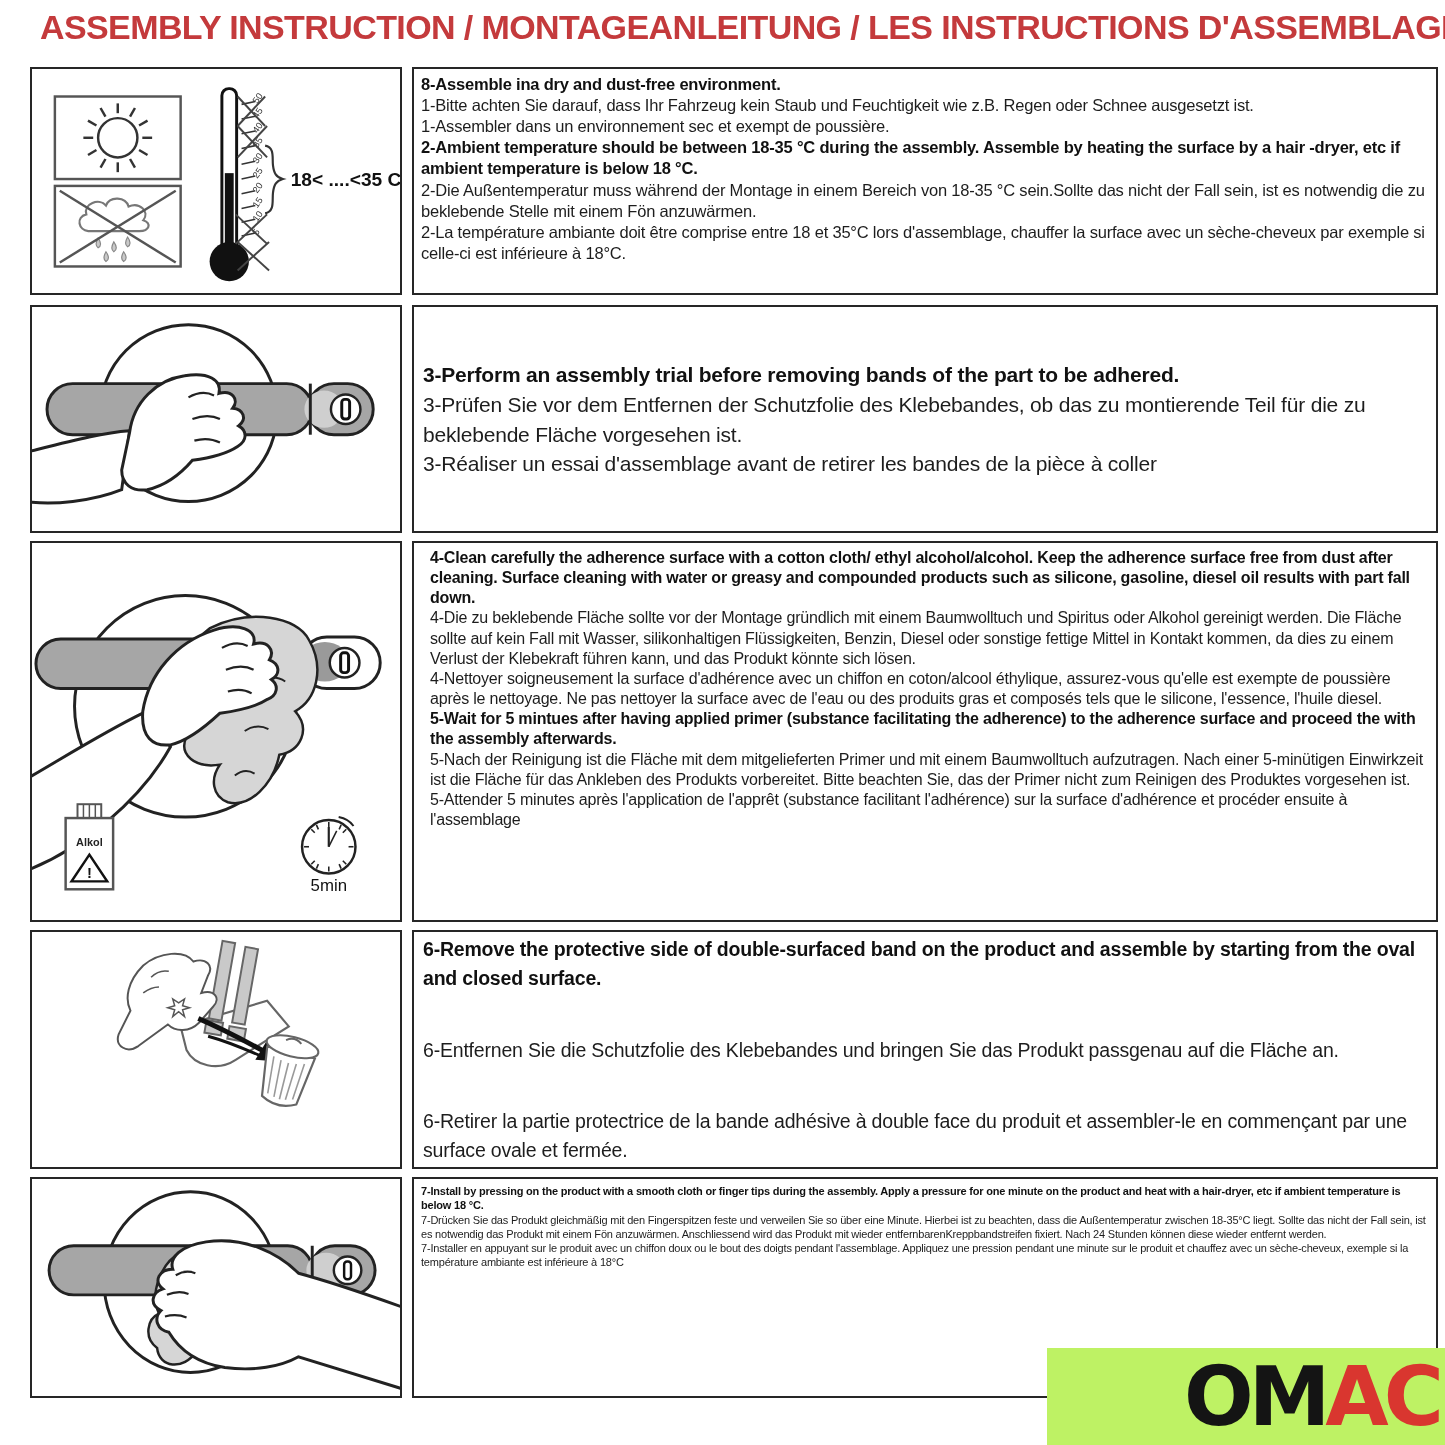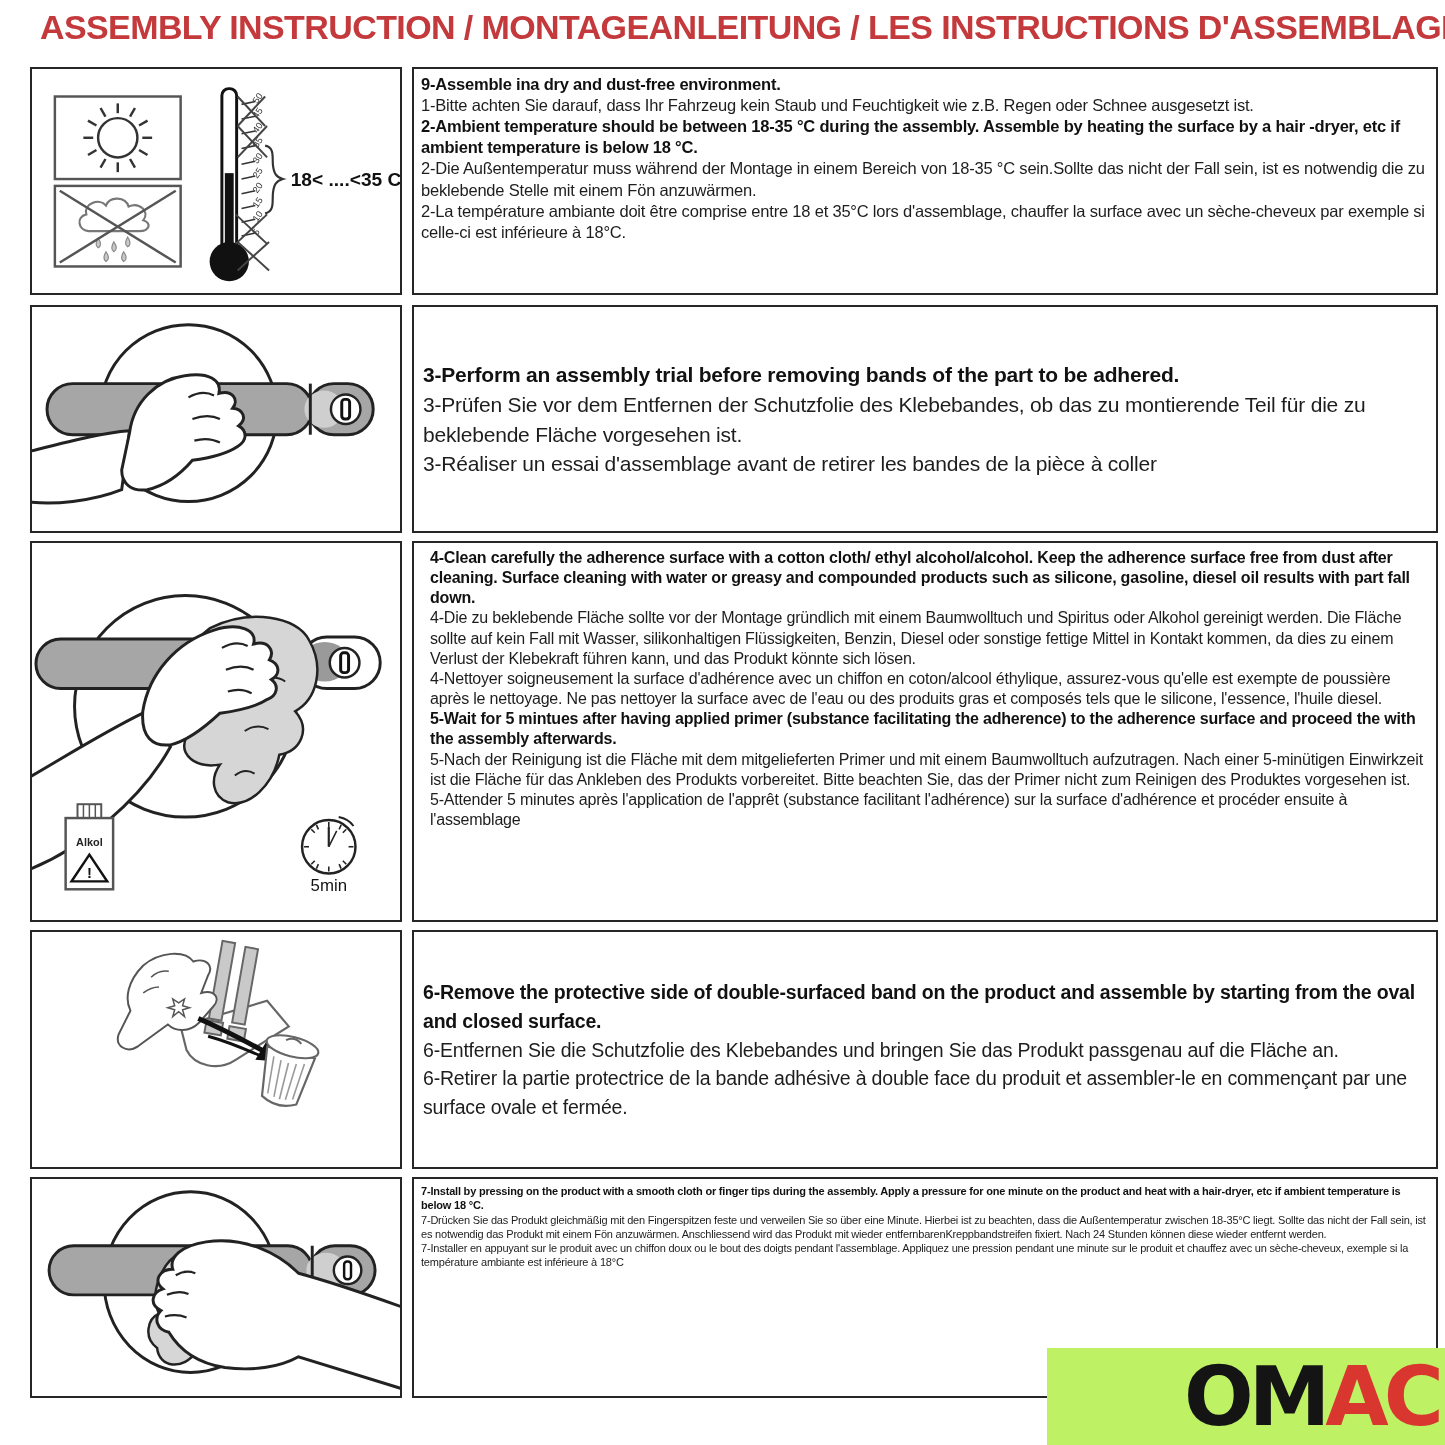--- a/index.html
+++ b/index.html
@@ -16,21 +16,21 @@
   .imgbox svg{display:block;width:100%;height:100%;}
   .txtbox{position:absolute;left:412px;width:1026px;border:2.5px solid var(--box-border);
           background:#fff;box-sizing:border-box;padding:5px 10px 4px 7px;overflow:hidden;
           font-size:16.5px;line-height:1.28;letter-spacing:-0.2px;}
   #txt1,#img1{top:67px;height:228px;}
   #txt2,#img2{top:305px;height:228px;}
   #txt3,#img3{top:541px;height:381px;}
   #txt4,#img4{top:930px;height:239px;}
   #txt5,#img5{top:1177px;height:221px;}
   #txt2{font-size:21px;line-height:1.42;display:flex;flex-direction:column;justify-content:center;padding-left:9px;}
-  #txt4{font-size:19.5px;line-height:1.48;display:flex;flex-direction:column;justify-content:center;padding-left:9px;}
+  #txt4{font-size:19.5px;line-height:1.48;display:flex;flex-direction:column;justify-content:center;padding-left:9px;gap:43px;}
   #txt3{font-size:16px;line-height:1.26;padding-left:16px;}
   #txt5{font-size:11px;line-height:1.3;}
   .txtbox p{margin:0;}
   .b{font-weight:bold;color:#111;}
   .gap{margin-top:20px;}
   .gap-sm{margin-top:16px;}
   .logo{position:absolute;right:0;top:1348px;width:398px;height:97px;background:#bef264;
         display:flex;align-items:center;justify-content:flex-end;padding-right:6px;box-sizing:border-box;
         font-family:"DejaVu Sans", sans-serif;font-weight:bold;font-size:82px;letter-spacing:-5px;line-height:1;}
   .logo .om{color:var(--logo-black);}
@@ -117,22 +117,23 @@
           <line x1="238" y1="148" x2="206" y2="178"></line>
         <line x1="208" y1="176" x2="240" y2="205"></line>
           <line x1="240" y1="176" x2="208" y2="205"></line>
       </g>
       <path d="M236,78 C246,80 243,90 244,98 C245,106 247,110 254,112 C247,114 245,118 244,126 C243,134 246,145 236,147" fill="none" stroke="#333" stroke-width="2.2"></path>
       <text x="262" y="119" font-size="19.5" font-weight="bold" fill="#111">18&lt; ....&lt;35 C</text>
     </g>
   </svg>
 </div>
 <div class="txtbox" id="txt1">
-  <p class="b">9-Assemble ina dry and dust-free environment.</p>
+  <p class="b">8-Assemble ina dry and dust-free environment.</p>
   <p>1-Bitte achten Sie darauf, dass Ihr Fahrzeug kein Staub und Feuchtigkeit wie z.B. Regen oder Schnee ausgesetzt ist.</p>
+  <p>1-Assembler dans un environnement sec et exempt de poussière.</p>
   <p class="b gap">2-Ambient temperature should be between 18-35 °C  during the assembly. Assemble by heating the surface by a hair -dryer, etc if ambient temperature is below 18 °C.</p>
   <p>2-Die Außentemperatur muss während der Montage in einem Bereich von 18-35 °C  sein.Sollte das nicht der Fall sein, ist es notwendig die zu beklebende Stelle mit einem Fön anzuwärmen.</p>
   <p>2-La température ambiante doit être comprise entre 18 et 35°C lors d'assemblage, chauffer la surface avec un sèche-cheveux par exemple si celle-ci est inférieure à 18°C.</p>
 </div>
 
 <div class="imgbox" id="img2">
   <svg viewBox="0 0 372 228">
     <circle cx="158" cy="108" r="90" fill="#fff" stroke="#222" stroke-width="3"></circle>
     <g>
       <rect x="14" y="78" width="270" height="52" rx="26" fill="#a6a6a6" stroke="#222" stroke-width="3"></rect>

